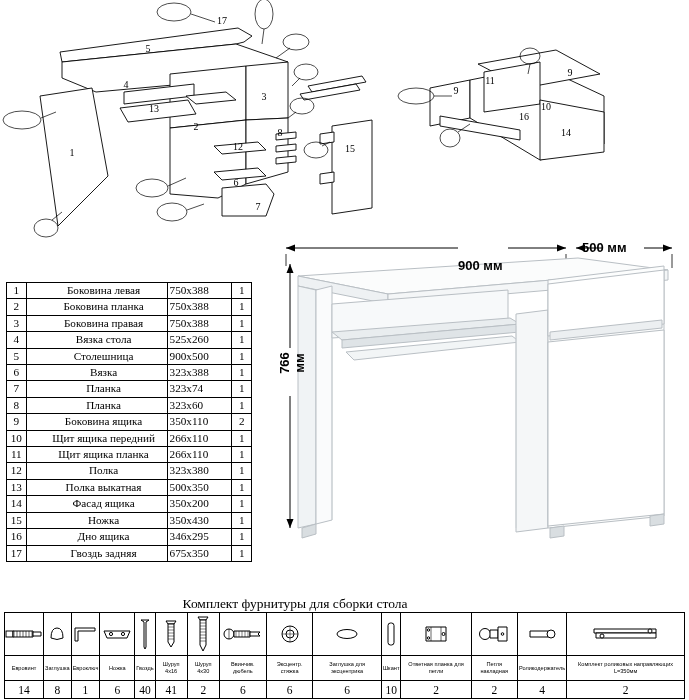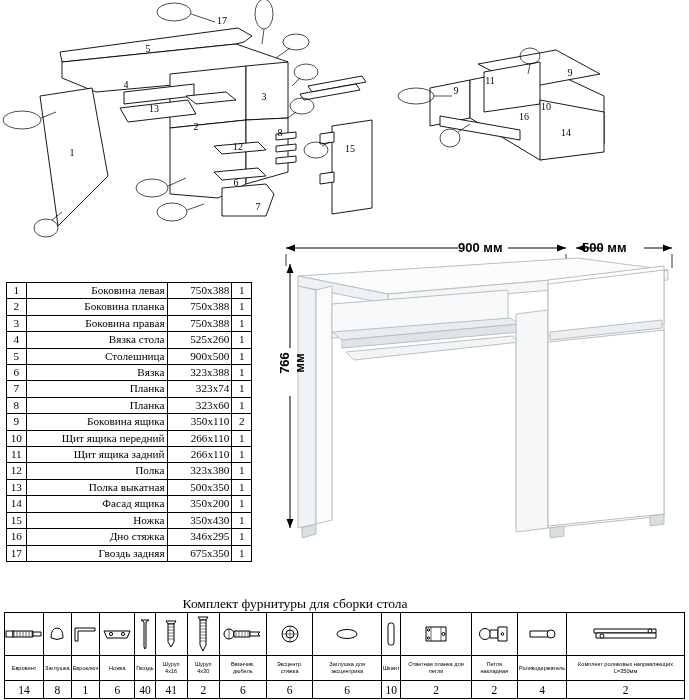--- a/index.html
+++ b/index.html
@@ -6,22 +6,22 @@
   body{width:689px;height:700px;background:#ffffff;font-family:"Liberation Serif",serif;color:#000;position:relative;overflow:hidden;}
   .abs{position:absolute;}
   
   #exploded{left:0;top:0;width:689px;height:240px;}
   #exploded svg{display:block;}
   .num{font-family:"Liberation Serif",serif;font-size:10px;fill:#000;}
   
   #parts-table{left:6px;top:282px;width:246px;border-collapse:collapse;font-size:11.2px;}
   #parts-table td{border:1px solid #000;padding:0 2px;height:15.4px;line-height:15.4px;}
   #parts-table td.idx{width:14px;text-align:center;}
-  #parts-table td.nm{width:118px;text-align:right;padding-left:16px;}
-  #parts-table td.dim{width:58px;text-align:right;}
+  #parts-table td.nm{width:118px;text-align:center;padding-left:16px;}
+  #parts-table td.dim{width:58px;text-align:left;}
   #parts-table td.qty{width:14px;text-align:center;}
   
   #render{left:258px;top:228px;width:430px;height:340px;}
   .dimlbl{font-family:"Liberation Sans",sans-serif;font-weight:bold;font-size:13px;}
   
   #hw-title{left:0;top:596px;width:590px;text-align:center;font-size:13.5px;font-family:"Liberation Serif",serif;}
   #hw-table{left:4px;top:612px;width:681px;border-collapse:collapse;font-size:5.6px;font-family:"Liberation Sans",sans-serif;}
   #hw-table td{border:1px solid #000;text-align:center;vertical-align:middle;padding:0;}
   #hw-table tr.icons td{height:42px;}
   #hw-table tr.names td{height:22px;font-size:5.6px;line-height:6.6px;padding:1px;}
@@ -183,21 +183,21 @@
         <td class="qty">2</td>
       </tr>
     <tr>
         <td class="idx">10</td>
         <td class="nm">Щит ящика передний</td>
         <td class="dim">266х110</td>
         <td class="qty">1</td>
       </tr>
     <tr>
         <td class="idx">11</td>
-        <td class="nm">Щит ящика задний</td>
+        <td class="nm">Щит ящика планка</td>
         <td class="dim">266х110</td>
         <td class="qty">1</td>
       </tr>
     <tr>
         <td class="idx">12</td>
         <td class="nm">Полка</td>
         <td class="dim">323х380</td>
         <td class="qty">1</td>
       </tr>
     <tr>
@@ -213,21 +213,21 @@
         <td class="qty">1</td>
       </tr>
     <tr>
         <td class="idx">15</td>
         <td class="nm">Ножка</td>
         <td class="dim">350х430</td>
         <td class="qty">1</td>
       </tr>
     <tr>
         <td class="idx">16</td>
-        <td class="nm">Дно стяжка</td>
+        <td class="nm">Дно ящика</td>
         <td class="dim">346х295</td>
         <td class="qty">1</td>
       </tr>
     <tr>
         <td class="idx">17</td>
         <td class="nm">Гвоздь задняя</td>
         <td class="dim">675х350</td>
         <td class="qty">1</td>
       </tr>
   </tbody>
@@ -284,21 +284,21 @@
 
     <polygon points="44,300 58,296 58,306 44,310" fill="#d9dee1"></polygon>
     <polygon points="292,300 306,298 306,308 292,310" fill="#d9dee1"></polygon>
     <polygon points="392,288 406,286 406,296 392,298" fill="#d9dee1"></polygon>
   </g>
   <g stroke="#ccd2d6" stroke-width="0.8" fill="none">
     <line x1="74" y1="110" x2="74" y2="292"></line>
     <line x1="258" y1="98" x2="258" y2="300"></line>
   </g>
 </svg>
-<div class="abs dimlbl" style="left:200px;top:12px;">900 мм</div>
+<div class="abs dimlbl" style="left:200px;top:30px;">900 мм</div>
 <div class="abs dimlbl" style="left:324px;top:12px;">500 мм</div>
 <div class="abs dimlbl" style="left:12px;top:120px;width:44px;text-align:center;transform:rotate(-90deg);transform-origin:center;">766 мм</div>
 </div>
 
 <div id="hw-title" class="abs">Комплект фурнитуры для сборки стола</div>
 
 <table id="hw-table" class="abs">
   <tbody>
     <tr class="icons">
       <td>

